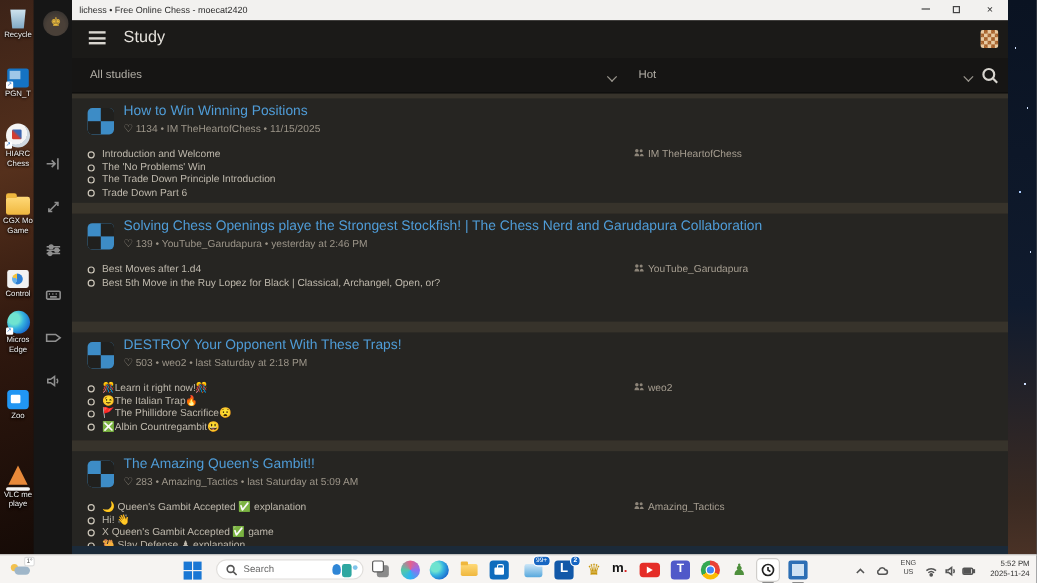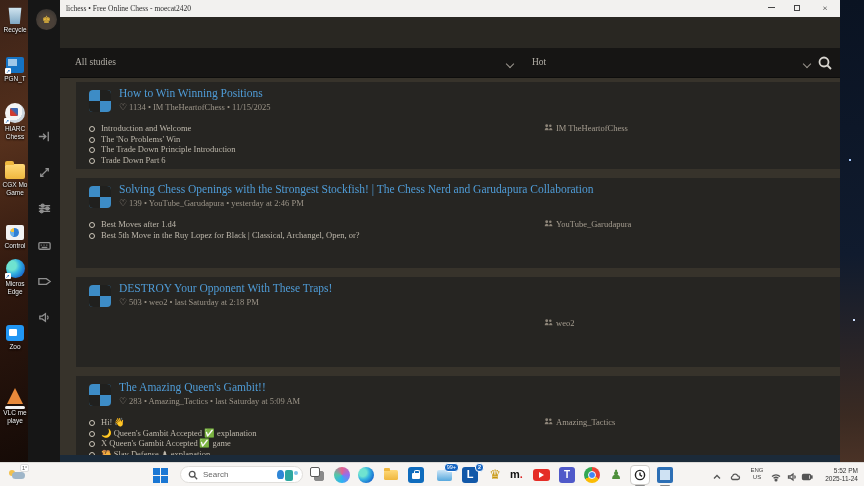--- a/index.html
+++ b/index.html
@@ -41,21 +41,21 @@
 
   
   .side-panel { position:absolute; left:28px; top:0; width:32px; height:462px; background:#161616; }
   .avatar { position:absolute; left:8px; top:9px; width:21px; height:21px; border-radius:50%;
     background:radial-gradient(circle at 50% 60%,#4a4038 0 45%,#2b2b2b 100%); overflow:hidden; text-align:center; }
   .avatar span { font-size:10px; line-height:21px; color:#e8b93c; }
   .sp-ico { position:absolute; left:9px; width:15px; height:15px; color:#8f8f8f; }
   .sp-ico svg { width:15px; height:15px; stroke:#8f8f8f; fill:none; stroke-width:1.4; }
 
   
-  .app { position:absolute; left:60px; top:0; width:780px; height:462px; background:#292722;font-family:Liberation Serif, serif; }
+  .app { position:absolute; left:60px; top:0; width:780px; height:462px; background:#292722; }
   .titlebar { position:absolute; left:0; top:0; width:780px; height:17px; background:#f2f1ef; color:#2b2b2b; font-size:7.5px; line-height:17px; padding-left:6px; }
   .win-ctl { position:absolute; top:0; height:17px; width:26px; text-align:center; color:#333; font-size:9px; line-height:16px; }
   .ctl-min { right:56px; } .ctl-max { right:30px; } .ctl-close { right:2px; }
   .ctl-max i { display:inline-block; width:6px; height:6px; border:1px solid #444; margin-top:5px; }
   .ctl-min i { display:inline-block; width:7px; height:1px; background:#444; margin-bottom:3px; }
 
   .app-header { position:absolute; left:0; top:17px; width:780px; height:31px; background:#1b1a18; }
   .hamburger { position:absolute; left:14px; top:9px; width:14px; height:11px; }
   .hamburger i { display:block; height:2px; background:#d9d6d0; margin-bottom:2.5px; }
   .app-title { position:absolute; left:43px; top:6px; color:#e4e1db; font-size:13.5px; }
@@ -65,21 +65,21 @@
       linear-gradient(45deg,#a5602a 25%,#e7c9a1 25%,#e7c9a1 75%,#a5602a 75%);
     background-size:6px 6px; background-position:0 0,3px 3px; }
 
   .filter-row { position:absolute; left:0; top:48px; width:780px; height:30px; background:#161514; border-bottom:1px solid #0d0d0c; }
   .sel-text { position:absolute; top:9px; color:#b3afa7; font-size:9.5px; }
   .chev { position:absolute; top:13px; width:6px; height:6px; border-right:1.4px solid #9a968e; border-bottom:1.4px solid #9a968e; transform:rotate(45deg); }
   .search-btn { position:absolute; left:757px; top:7px; width:16px; height:16px; }
   .search-btn svg { width:16px; height:16px; stroke:#d8d5cf; fill:none; stroke-width:1.8; }
 
   .list { position:absolute; left:0; top:78px; width:780px; height:377px; background:#37332b; overflow:hidden; }
-  .study { position:absolute; left:0; width:788px; background:#262522;margin-left:16px; }
+  .study { position:absolute; left:0; width:788px; background:#262522; }
   .s-ico { position:absolute; left:13px; top:8px; width:22px; height:22px; border-radius:4px; background:#3d8cc6; overflow:hidden; }
   .s-ico i { position:absolute; width:11px; height:11px; background:#20201e; }
   .s-ico .q1 { left:11px; top:0; } .s-ico .q2 { left:0; top:11px; }
   .s-title { position:absolute; left:43px; top:5px; color:#4f9cd7; font-size:11.5px; white-space:nowrap; }
   .s-meta { position:absolute; left:43px; top:20px; color:#9c9589; font-size:8.5px; }
   .s-meta .heart { font-size:9px; margin-right:2px; }
   .chapters { position:absolute; left:13px; top:41px; }
   .ch-row { height:10.5px; color:#beb8ac; font-size:8.5px; line-height:10.5px; white-space:nowrap; }
   .ring { display:inline-block; width:6px; height:6px; border:1.4px solid #cdc7ba; border-radius:50%; margin-right:6px; vertical-align:-1px; }
   .member { position:absolute; left:468px; top:41px; color:#a59d90; font-size:8.5px; line-height:10px; }
@@ -225,20 +225,29 @@
   </div>
 
   <div class="app">
     <div class="titlebar">
       <span>lichess • Free Online Chess - moecat2420</span>
       <div class="win-ctl ctl-min"><i></i></div>
       <div class="win-ctl ctl-max"><i></i></div>
       <div class="win-ctl ctl-close">×</div>
     </div>
 
+    <div class="app-header">
+      <div class="hamburger">
+          <i></i>
+          <i></i>
+          <i></i>
+        </div>
+      <div class="app-title">Study</div>
+      <div class="board-ico"></div>
+    </div>
 
     <div class="filter-row">
       <span class="sel-text" style="left:15px;">All studies</span>
       <span class="chev" style="left:447px;"></span>
       <span class="sel-text" style="left:472px;">Hot</span>
       <span class="chev" style="left:744px;"></span>
       <div class="search-btn">
         <svg viewBox="0 0 16 16">
             <circle cx="7" cy="7" r="4.5"></circle>
             <path d="M10.5 10.5L14 14"></path>
@@ -269,21 +278,21 @@
               <path d="M5.6 8c.2-1.6 1-2.4 1.9-2.4.9 0 1.7.8 1.9 2.4z"></path>
             </svg><span>IM TheHeartofChess</span>
         </div>
       </div>
 
       <div class="study" style="top:100px; height:90px;">
         <div class="s-ico">
             <i class="q1"></i>
             <i class="q2"></i>
           </div>
-        <div class="s-title">Solving Chess Openings with the Strongest Stockfish! | The Chess Nerd and Garudapura Collaboration</div>
+        <div class="s-title">Solving Chess Openings playe the Strongest Stockfish! | The Chess Nerd and Garudapura Collaboration</div>
         <div class="s-meta"><span class="heart">♡</span><span>139 • YouTube_Garudapura • yesterday at 2:46 PM</span></div>
         <div class="chapters">
           <div class="ch-row"><span class="ring"></span><span>Best Moves after 1.d4</span></div>
           <div class="ch-row"><span class="ring"></span><span>Best 5th Move in the Ruy Lopez for Black | Classical, Archangel, Open, or?</span></div>
         </div>
         <div class="member">
           <svg viewBox="0 0 10 10">
               <circle cx="3" cy="3" r="1.6"></circle>
               <path d="M0.8 8c0-1.8 1-2.8 2.2-2.8S5.2 6.2 5.2 8z"></path>
               <circle cx="7" cy="3" r="1.4"></circle>
@@ -292,40 +301,46 @@
         </div>
       </div>
 
       <div class="study" style="top:199px; height:90px;">
         <div class="s-ico">
             <i class="q1"></i>
             <i class="q2"></i>
           </div>
         <div class="s-title">DESTROY Your Opponent With These Traps!</div>
         <div class="s-meta"><span class="heart">♡</span><span>503 • weo2 • last Saturday at 2:18 PM</span></div>
+        <div class="chapters">
+          <div class="ch-row"><span class="ring"></span><span>🎊Learn it right now!🎊</span></div>
+          <div class="ch-row"><span class="ring"></span><span>😉The Italian Trap🔥</span></div>
+          <div class="ch-row"><span class="ring"></span><span>🚩The Phillidore Sacrifice😧</span></div>
+          <div class="ch-row"><span class="ring"></span><span>❎Albin Countregambit😃</span></div>
+        </div>
         <div class="member">
           <svg viewBox="0 0 10 10">
               <circle cx="3" cy="3" r="1.6"></circle>
               <path d="M0.8 8c0-1.8 1-2.8 2.2-2.8S5.2 6.2 5.2 8z"></path>
               <circle cx="7" cy="3" r="1.4"></circle>
               <path d="M5.6 8c.2-1.6 1-2.4 1.9-2.4.9 0 1.7.8 1.9 2.4z"></path>
             </svg><span>weo2</span>
         </div>
       </div>
 
       <div class="study" style="top:298px; height:90px;">
         <div class="s-ico">
             <i class="q1"></i>
             <i class="q2"></i>
           </div>
         <div class="s-title">The Amazing Queen's Gambit!!</div>
         <div class="s-meta"><span class="heart">♡</span><span>283 • Amazing_Tactics • last Saturday at 5:09 AM</span></div>
         <div class="chapters">
+          <div class="ch-row"><span class="ring"></span><span>🌙 Queen's Gambit Accepted ✅ explanation</span></div>
           <div class="ch-row"><span class="ring"></span><span>Hi! 👋</span></div>
-          <div class="ch-row"><span class="ring"></span><span>🌙 Queen's Gambit Accepted ✅ explanation</span></div>
           <div class="ch-row"><span class="ring"></span><span>X Queen's Gambit Accepted ✅ game</span></div>
           <div class="ch-row"><span class="ring"></span><span>🐫 Slav Defense ♟ explanation</span></div>
         </div>
         <div class="member">
           <svg viewBox="0 0 10 10">
               <circle cx="3" cy="3" r="1.6"></circle>
               <path d="M0.8 8c0-1.8 1-2.8 2.2-2.8S5.2 6.2 5.2 8z"></path>
               <circle cx="7" cy="3" r="1.4"></circle>
               <path d="M5.6 8c.2-1.6 1-2.4 1.9-2.4.9 0 1.7.8 1.9 2.4z"></path>
             </svg><span>Amazing_Tactics</span>

